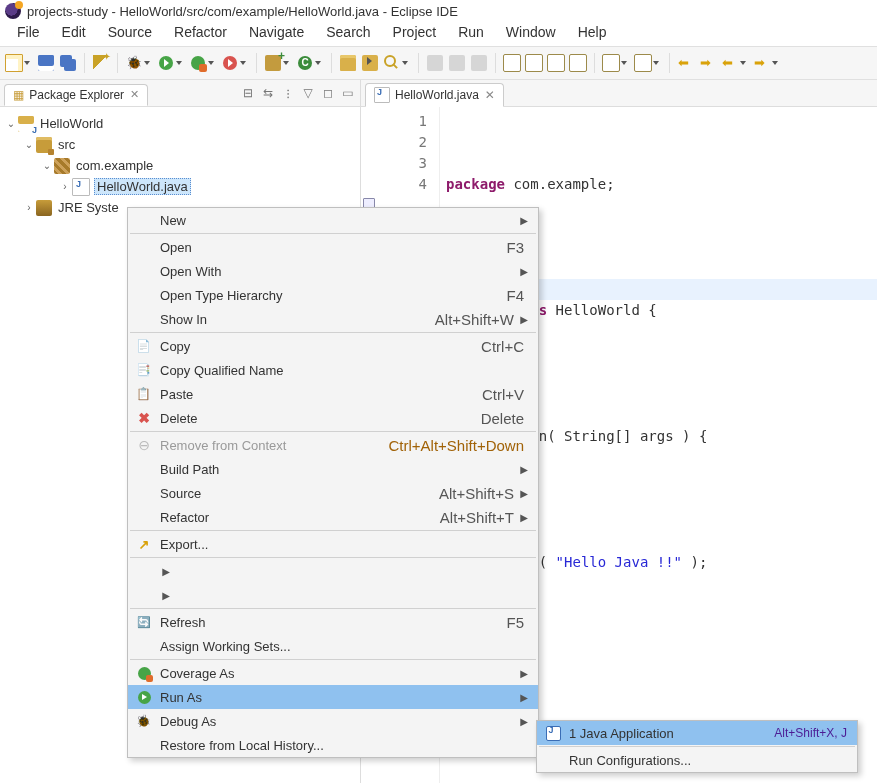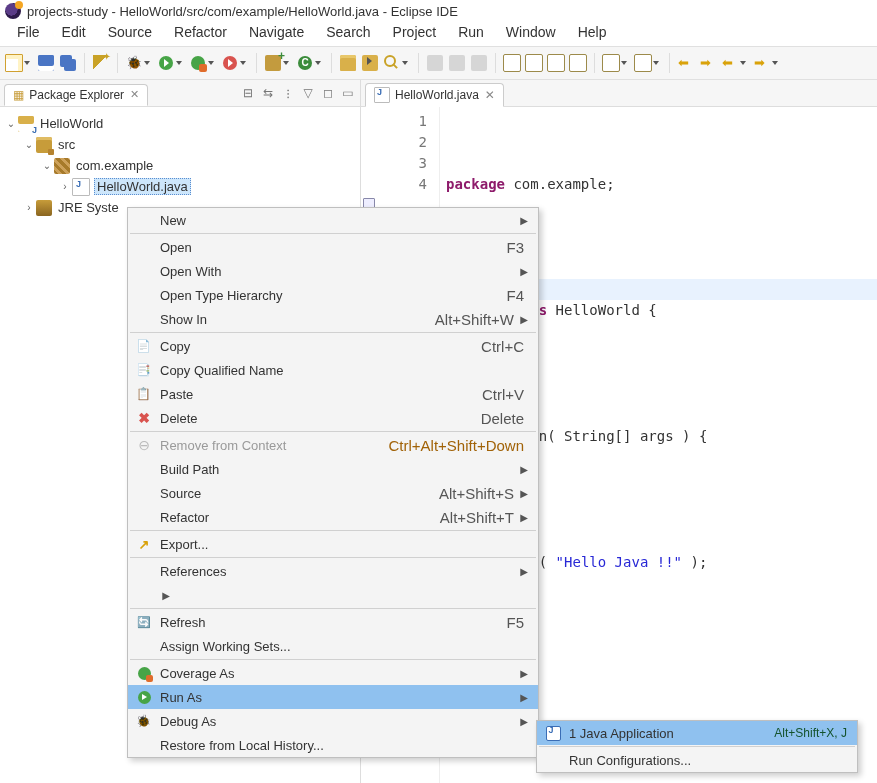--- a/index.html
+++ b/index.html
@@ -296,21 +296,21 @@
     z-index:21;
   }
   .sub-menu .mrow{
     display:flex; align-items:center;
     height:24px;
     padding:0 10px 0 6px;
   }
   .sub-menu .mrow.hl{ background:#8fc1ef;}
   .sub-menu .micon{ width:20px;height:16px;display:flex;align-items:center;justify-content:center;margin-right:6px;}
   .sub-menu .mlabel{flex:1;}
-  .sub-menu .mshort{ color:#14532d; font-size:12px;}
+  .sub-menu .mshort{ color:#4c1d95; font-size:12px;}
   .sub-menu hr{border:none;border-top:1px solid #d0d0d0;margin:1px 2px;}
   .mi-japp{ width:13px;height:13px;border:1px solid #3a6db5; border-radius:2px; background:#fff; position:relative;}
   .mi-japp::after{content:"J";position:absolute;left:2px;top:-2px;font-size:9px;font-weight:bold;color:#3a6db5;}
 </style>
 </head>
 <body>
 
 <div class="title-bar">
   <span class="eclipse-icon"></span>
   <span>projects-study - HelloWorld/src/com/example/HelloWorld.java - Eclipse IDE</span>
@@ -580,21 +580,20 @@
       <span class="marrow">▶</span>
     </div>
   <hr>
   <div class="mrow">
       <span class="micon mi-exp"></span>
       <span class="mlabel">Export...</span>
     </div>
   <hr>
   <div class="mrow">
       <span class="micon"></span>
-      <span class="mlabel">References</span>
       <span class="marrow">▶</span>
     </div>
   <div class="mrow">
       <span class="micon"></span>
       <span class="marrow">▶</span>
     </div>
   <hr>
   <div class="mrow">
       <span class="micon mi-ref"></span>
       <span class="mlabel">Refresh</span>

